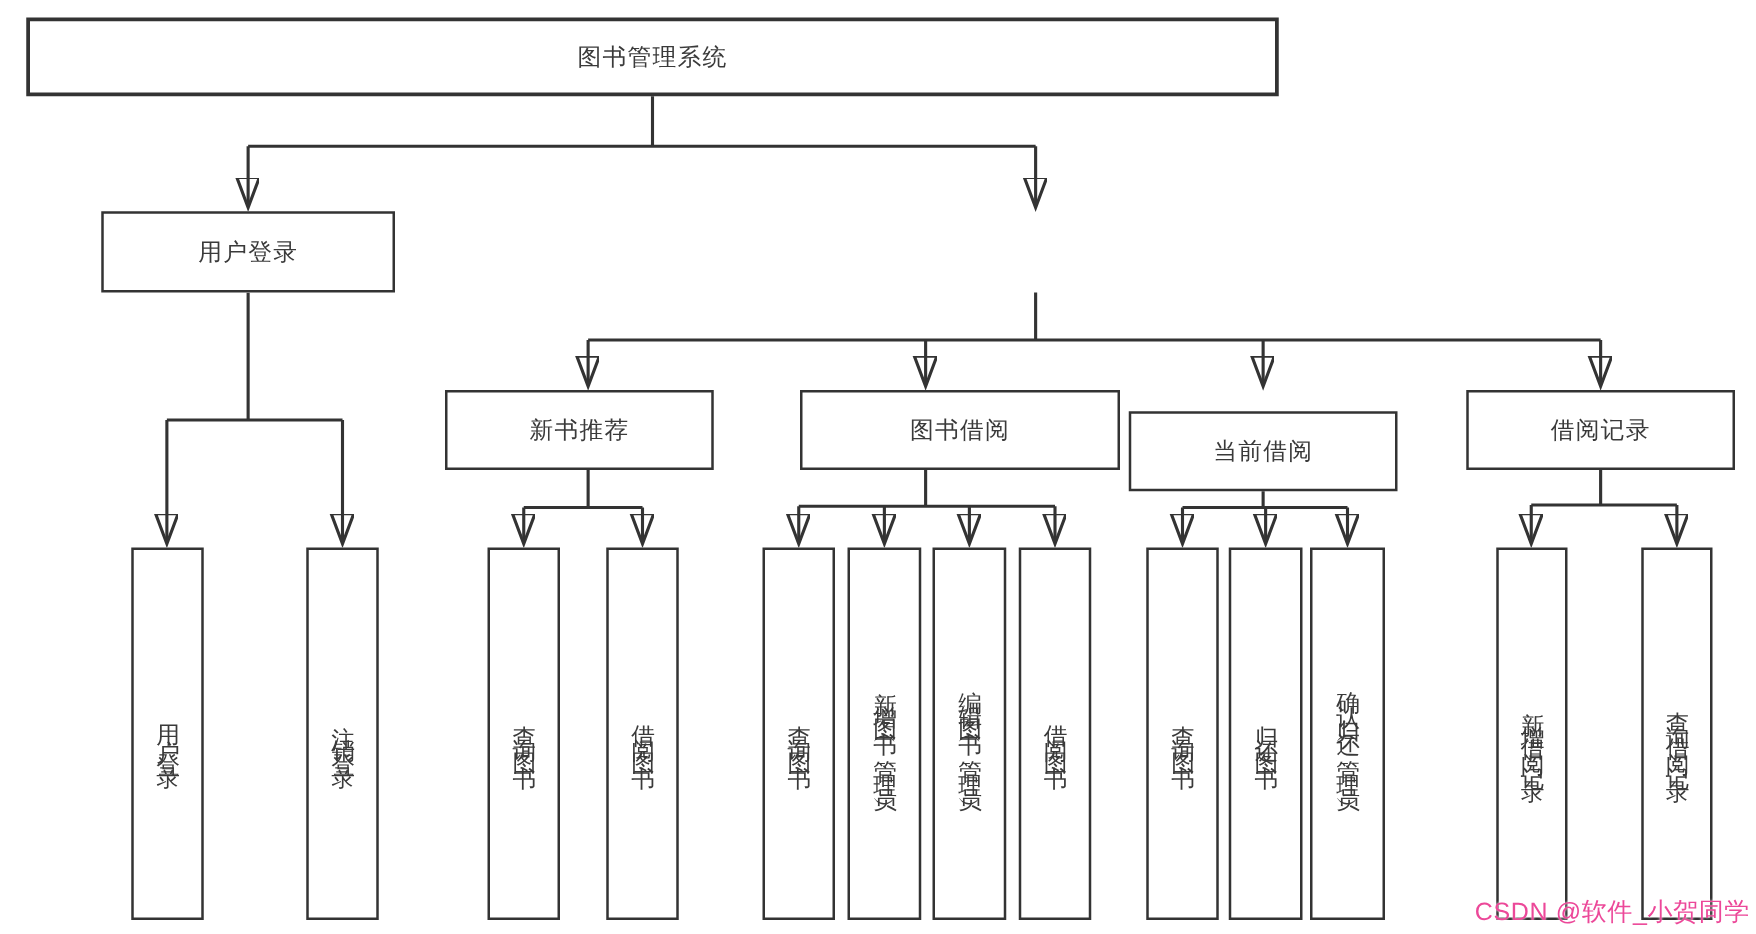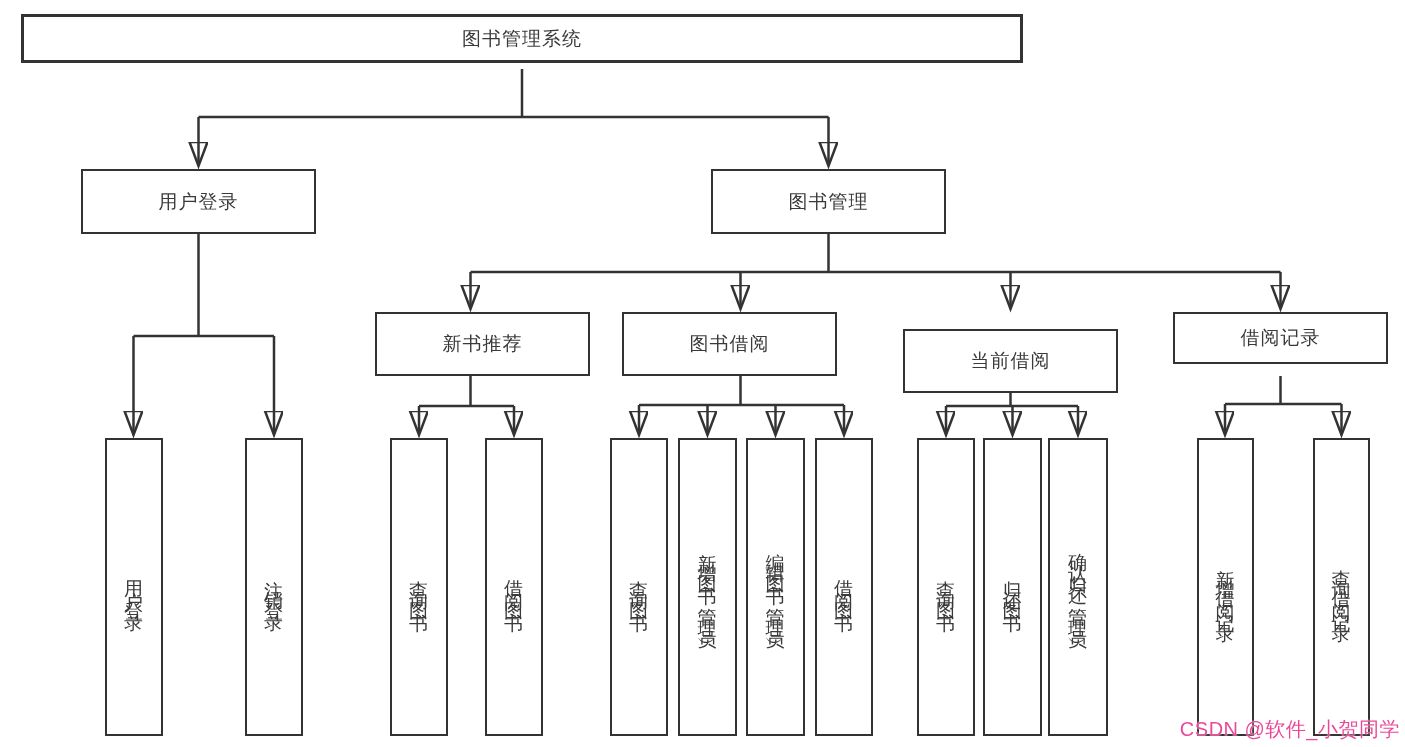--- a/index.html
+++ b/index.html
@@ -88,29 +88,28 @@
     </g>
 
     <g>
       <path d="M1280.5,376 V404"></path>
       <path d="M1225,404 H1341.5"></path>
       <path class="ar" d="M1225,404 V433"></path>
       <path class="ar" d="M1341.5,404 V433"></path>
     </g>
   </svg>
 
-  <div class="node root" style="left:21px; top:14px; width:1002px; height:49px">图书管理系统</div>
+  <div class="node root" style="left:21px; top:14px; width:1002px; height:63px">图书管理系统</div>
 
   <div class="node" style="left:81px; top:169px; width:235px; height:65px">用户登录</div>
-  <div class="node" style="left:711px; top:169px; width:235px; height:65px">图书管理</div>
 
-  <div class="node" style="left:375px; top:312px; width:215px; height:64px">新书推荐</div>
-  <div class="node" style="left:622px; top:312px; width:215px; height:64px">图书借阅</div>
+  <div class="node" style="left:356px; top:312px; width:215px; height:64px">新书推荐</div>
+  <div class="node" style="left:640px; top:312px; width:256px; height:64px">图书借阅</div>
   <div class="node" style="left:903px; top:329px; width:215px; height:64px">当前借阅</div>
-  <div class="node" style="left:1173px; top:312px; width:215px; height:52px">借阅记录</div>
+  <div class="node" style="left:1173px; top:312px; width:215px; height:64px">借阅记录</div>
 
   <div class="node leaf" style="left:105px; top:438px; width:58px; height:298px">
     <span class="vtext">用户登录</span>
   </div>
   <div class="node leaf" style="left:245px; top:438px; width:58px; height:298px">
     <span class="vtext">注销登录</span>
   </div>
 
   <div class="node leaf" style="left:390px; top:438px; width:58px; height:298px">
     <span class="vtext">查询图书</span>

